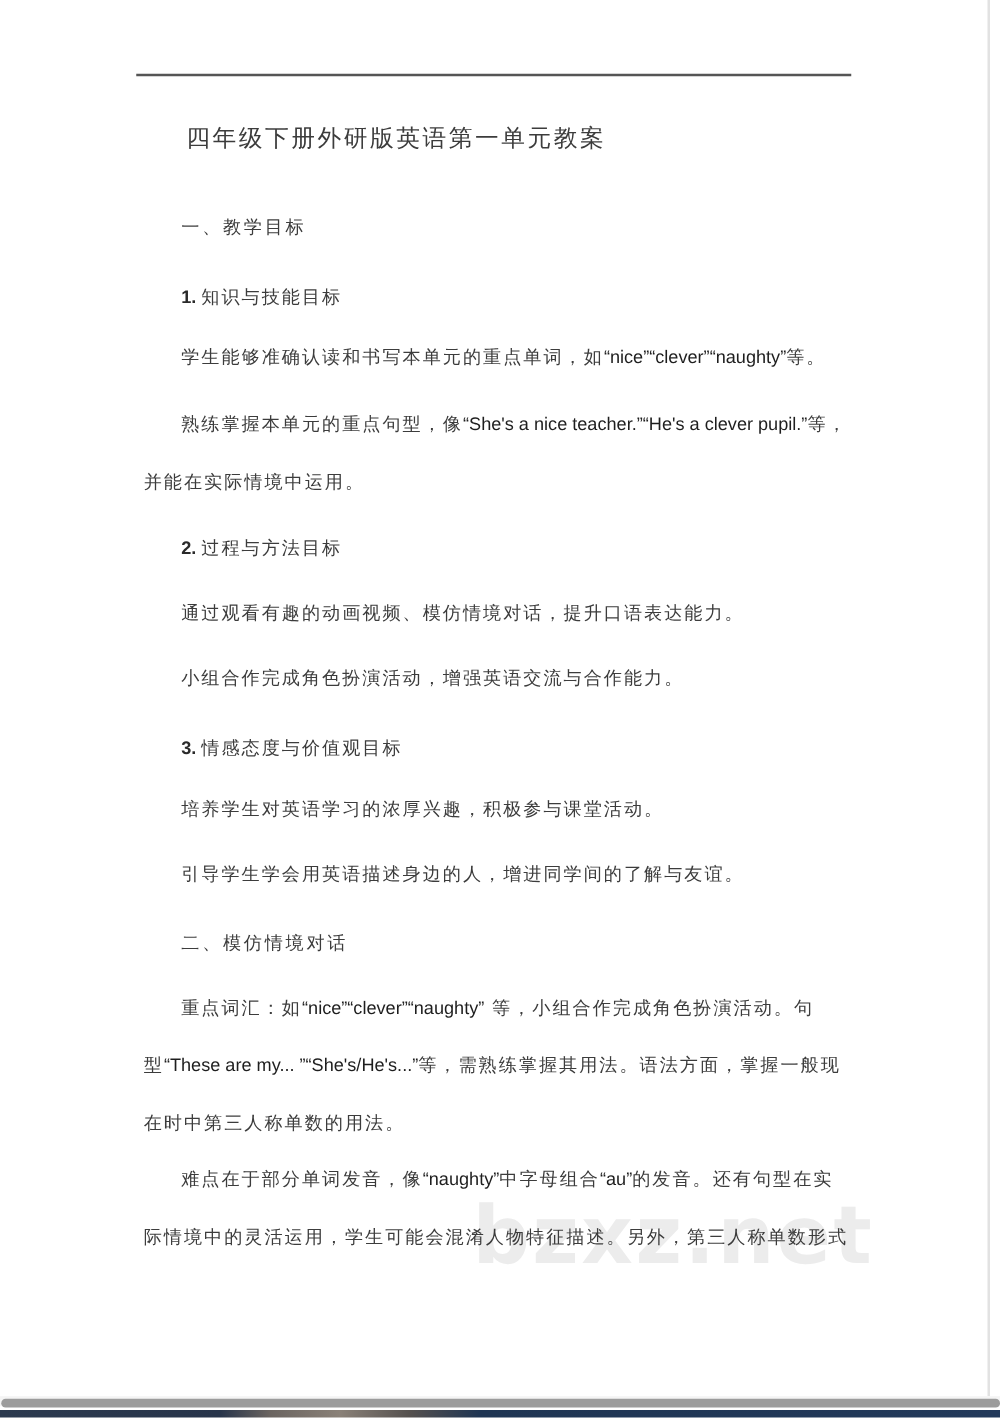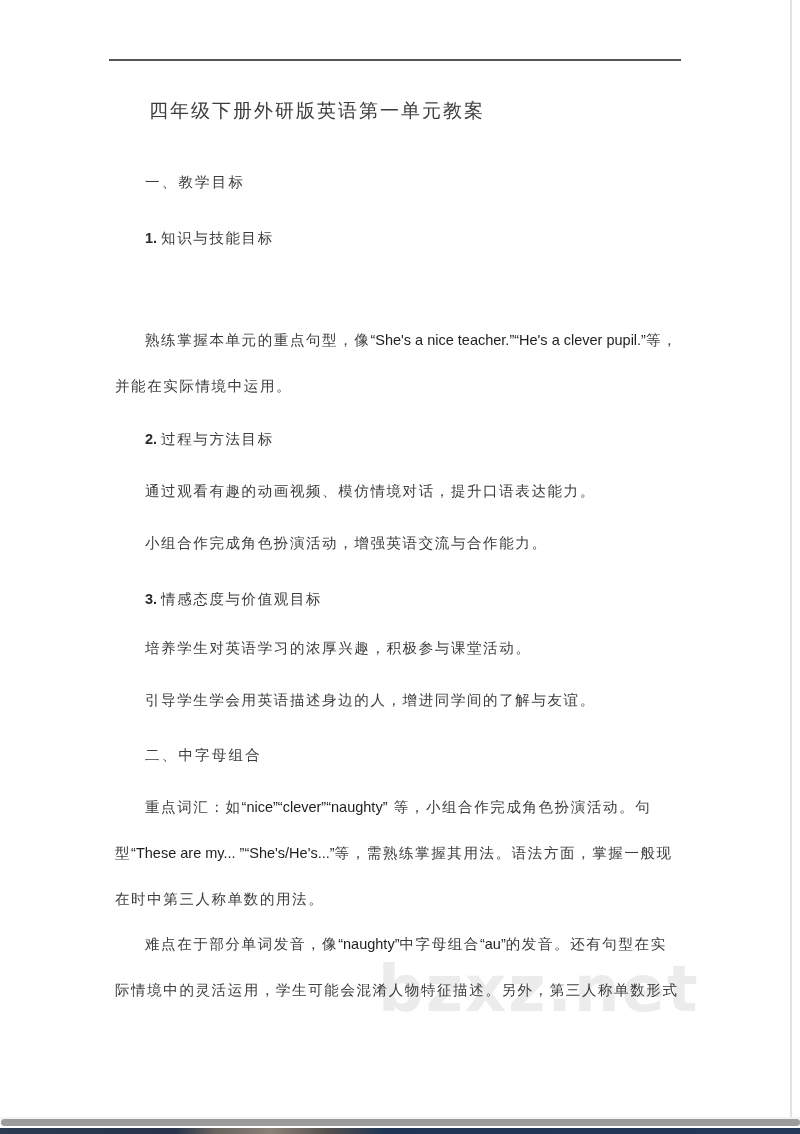--- a/index.html
+++ b/index.html
@@ -125,39 +125,42 @@
     <div class="header-rule"></div>
 
     <div class="doc-title">四年级下册外研版英语第一单元教案</div>
 
     <div class="line sec" style="top:172px">一、教学目标</div>
 
     <div class="line indent" style="top:228px">
       <span class="num">1.</span><span>知识与技能目标</span>
     </div>
 
+    <div class="line indent" style="top:276px">
+      <span>学生能够准确认读和书写本单元的重点单词，如</span><span class="en">“nice”“clever”“naughty”</span><span>等。</span>
+    </div>
 
     <div class="line indent" style="top:330px">
       <span>熟练掌握本单元的重点句型，像</span><span class="en">“She's a nice teacher.”“He's a clever pupil.”</span><span>等，</span>
     </div>
     <div class="line" style="top:376px">并能在实际情境中运用。</div>
 
     <div class="line indent" style="top:429px">
       <span class="num">2.</span><span>过程与方法目标</span>
     </div>
     <div class="line indent" style="top:481px">通过观看有趣的动画视频、模仿情境对话，提升口语表达能力。</div>
     <div class="line indent" style="top:533px">小组合作完成角色扮演活动，增强英语交流与合作能力。</div>
 
     <div class="line indent" style="top:589px">
       <span class="num">3.</span><span>情感态度与价值观目标</span>
     </div>
     <div class="line indent" style="top:638px">培养学生对英语学习的浓厚兴趣，积极参与课堂活动。</div>
     <div class="line indent" style="top:690px">引导学生学会用英语描述身边的人，增进同学间的了解与友谊。</div>
 
-    <div class="line sec" style="top:745px">二、中字母组合</div>
+    <div class="line sec" style="top:745px">二、模仿情境对话</div>
 
     <div class="line indent" style="top:797px">
       <span>重点词汇：如</span><span class="en">“nice”“clever”“naughty”</span><span> 等，小组合作完成角色扮演活动。句</span>
     </div>
     <div class="line" style="top:889px">在时中第三人称单数的用法。</div>
     <div class="line" style="top:843px">
       <span>型</span><span class="en">“These are my... ”“She's/He's...”</span><span>等，需熟练掌握其用法。语法方面，掌握一般现</span>
     </div>
 
     <div class="line" style="top:980px">际情境中的灵活运用，学生可能会混淆人物特征描述。另外，第三人称单数形式</div>

